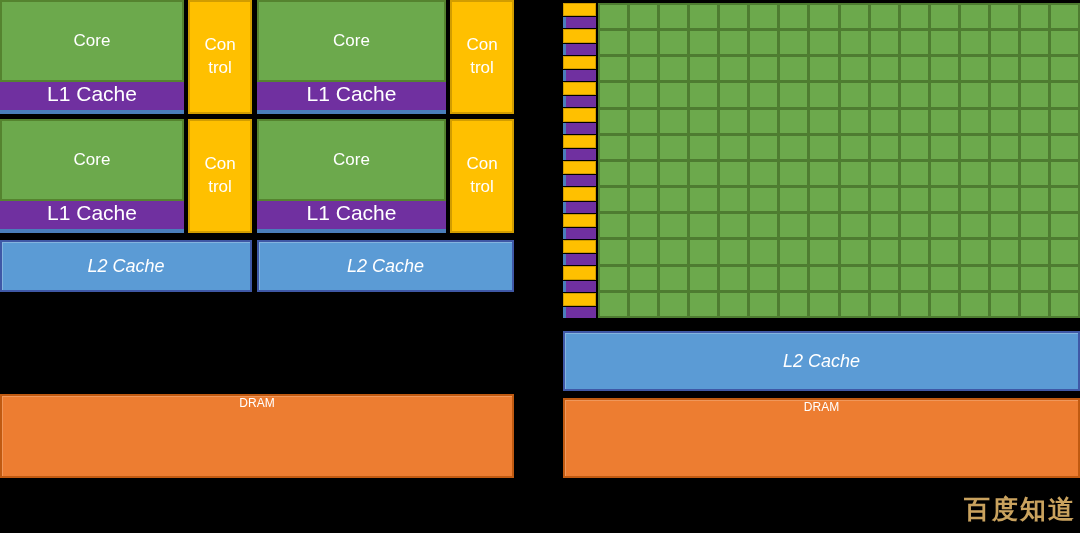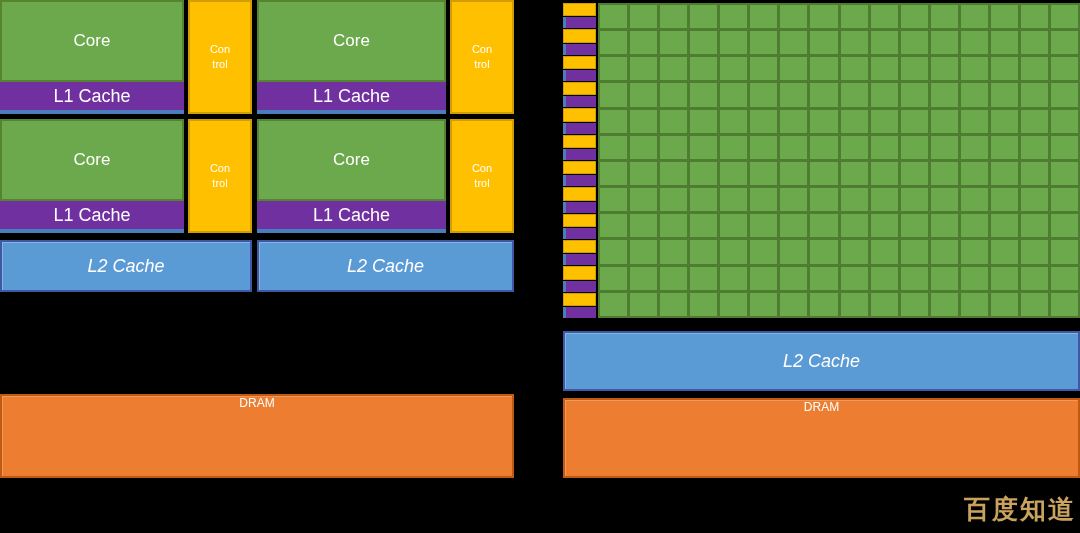--- a/index.html
+++ b/index.html
@@ -20,29 +20,29 @@
   .unit.row2{top:119px;}
   .unit-left{flex:1;display:flex;flex-direction:column;min-width:0;}
   .core{
     flex:1;background:var(--core_green);
     border:2px solid var(--core_green_border);
     display:flex;align-items:center;justify-content:center;
     font-size:17px;box-sizing:border-box;
   }
   .l1{
     height:28px;background:var(--l1_purple);
-    display:flex;align-items:center;justify-content:center;
-    font-size:18px;
+    display:flex;align-items:flex-start;justify-content:center;
+    font-size:21px;
   }
   .bus{height:4px;background:var(--bus_blue);}
   .control{
     width:64px;background:var(--control_gold);
     border:2px solid var(--control_gold_border);
     display:flex;flex-direction:column;align-items:center;justify-content:center;
-    font-size:11px;line-height:1.35;box-sizing:border-box;
+    font-size:17px;line-height:1.35;box-sizing:border-box;
   }
   .cacheblock{
     position:absolute;background:var(--cache_blue);
     border:2px solid var(--cache_blue_border);
     display:flex;align-items:center;justify-content:center;
     font-size:18px;box-sizing:border-box;
     box-shadow:inset 1px 1px 0 rgba(255,255,255,0.25);
     font-style:italic;
   }
   #cpu-l2-left{left:0;top:240px;width:252px;height:52px;}

